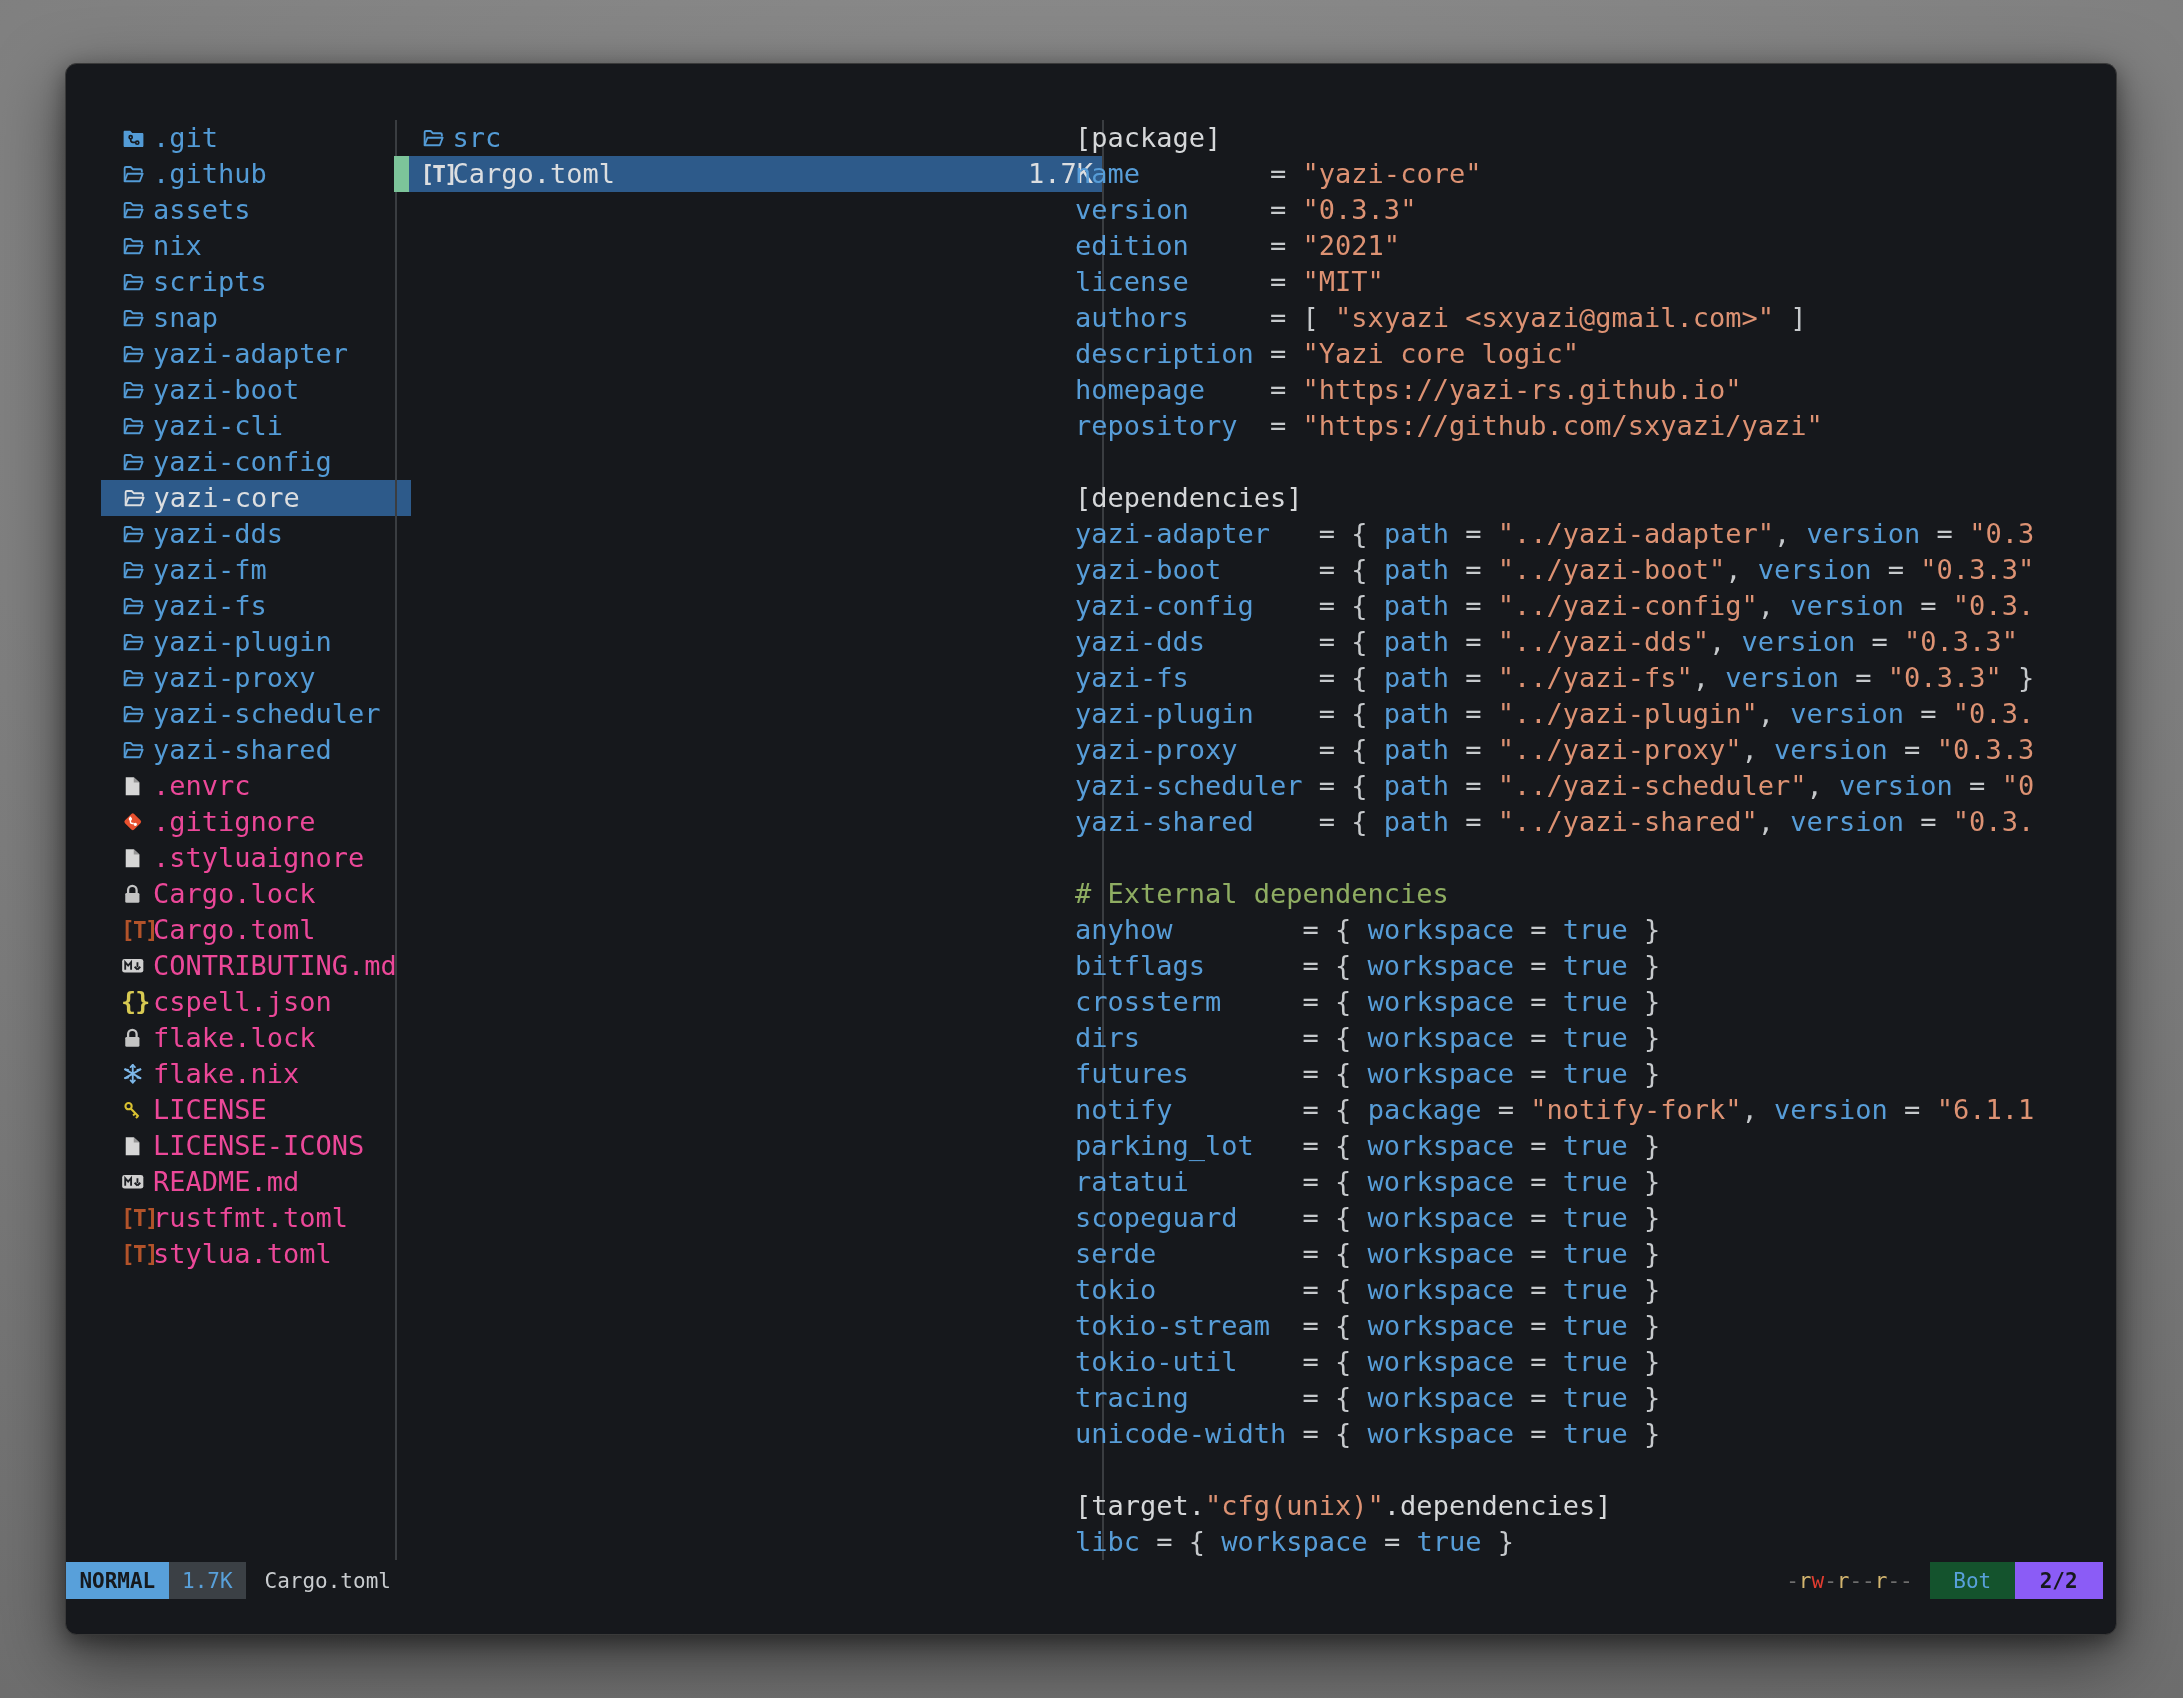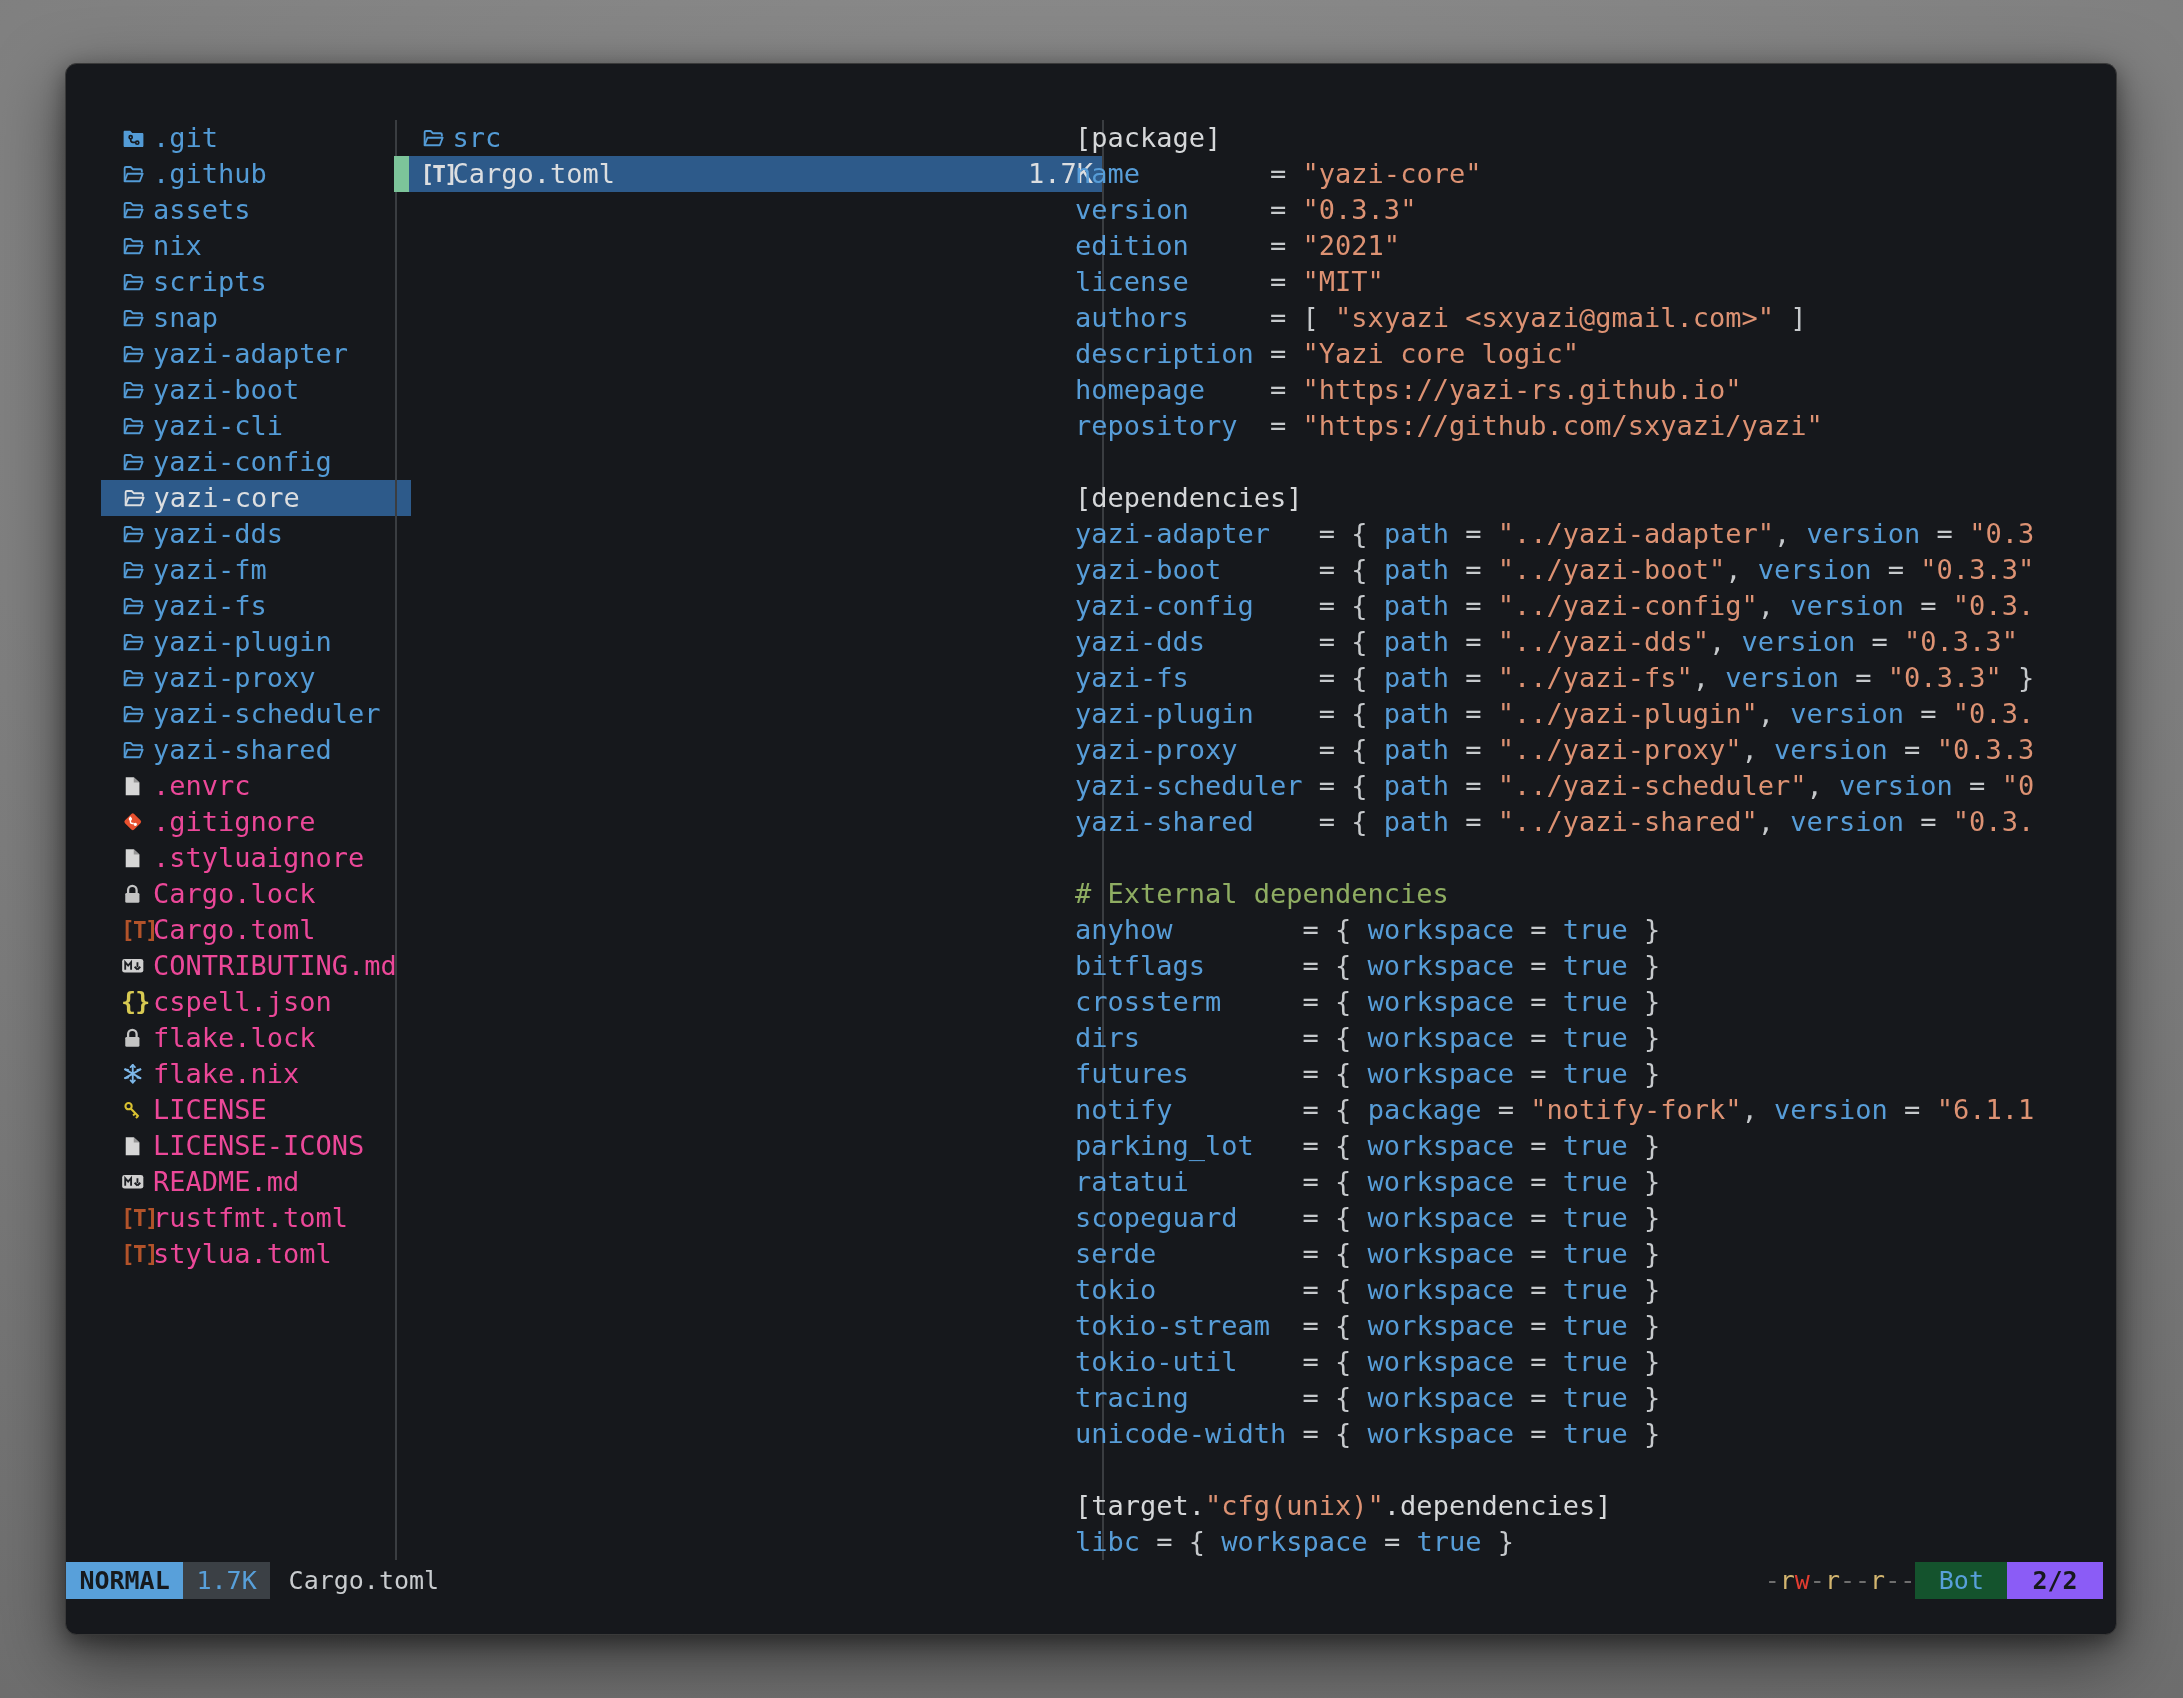--- a/index.html
+++ b/index.html
@@ -28,27 +28,27 @@
   .row.selected .icon,.row.selected .label,
   .row.selected .ticon,.row.selected .jicon{color:#dcdee0 !important;}
   .marker{position:absolute;left:-15px;top:0;bottom:0;width:15px;background:#7cc49a;}
   .size{margin-left:auto;padding-right:10px;color:#dcdee0;}
   .ticon{color:#b2532a;font-weight:bold;font-size:22.7px;letter-spacing:-1.7px;}
   .jicon{color:#d8ca52;font-weight:bold;font-size:25px;letter-spacing:-0.8px;}
   .pl{height:36px;white-space:pre;}
   .tk-h{color:#d5d7d9} .tk-k{color:#579dd8} .tk-p{color:#c6c9cc}
   .tk-s{color:#dd9273} .tk-c{color:#8fad62} .tk-t{color:#579dd8}
   .status{position:absolute;left:0;right:13.4px;bottom:35px;height:37px;
-          display:flex;align-items:center;font-size:25px;}
+          display:flex;align-items:center;font-size:21px;}
   .chip{height:37px;display:flex;align-items:center;padding:0 13.4px;}
   .chip-mode{background:#58a0da;color:#16191d;font-weight:bold;}
   .chip-size{background:#3b4045;color:#58a0da;}
   .status-file{color:#c9cccf;margin-left:18.5px;}
   .status-right{margin-left:auto;display:flex;align-items:center;}
-  .perms{letter-spacing:0;text-align:center;}
+  .perms{margin-right:17px;letter-spacing:0;text-align:center;}
   .pm-dim{color:#6e6e6e}.pm-yellow{color:#d3b56f}.pm-red{color:#e23c30}
   .chip-bot{background:#14532d;color:#58a0da;padding:0 23.5px;}
   .chip-pos{background:#8b5cf6;color:#16191d;font-weight:bold;padding:0 25px;}
 </style>
 </head>
 <body>
 
 <div class="stage">
   <div class="window">
 

